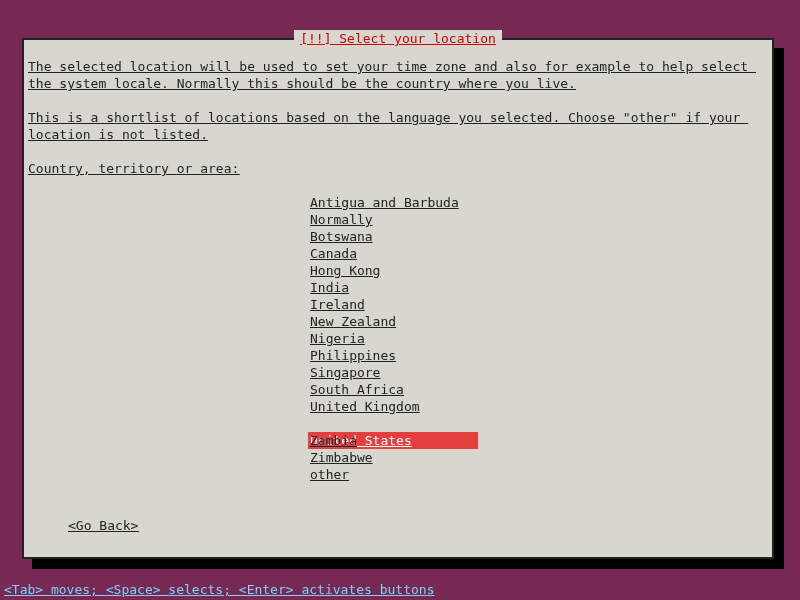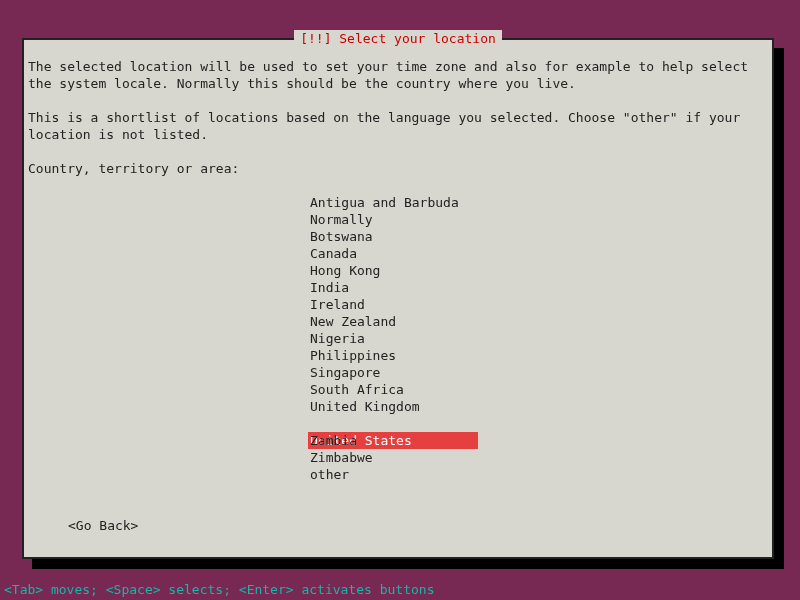--- a/index.html
+++ b/index.html
@@ -1,15 +1,15 @@
 <!DOCTYPE html>
 <html><head>
 <meta charset="utf-8">
 <style>
-  * { margin: 0; padding: 0; box-sizing: border-box; }
+  * { margin: 0; padding: 0; box-sizing: border-box; text-decoration: underline; }
   body {
     width: 800px;
     height: 600px;
     background: #772953;
     font-family: "DejaVu Sans Mono", "Liberation Mono", monospace;
     font-size: 13px;
     line-height: 17px;
     overflow: hidden;
     position: relative;
   }
@@ -71,21 +71,21 @@
     margin-left: 40px;
   }
   .goback {
     cursor: pointer;
     color: #222;
   }
   .footer {
     position: absolute;
     left: 4px;
     bottom: 2px;
-    color: #14b8a6;
+    color: #7dd3fc;
     font-size: 13px;
   }
 </style>
 </head>
 <body>
 
 <div class="shadow"></div>
 
 <div class="dialog">
   <div class="title-row">

